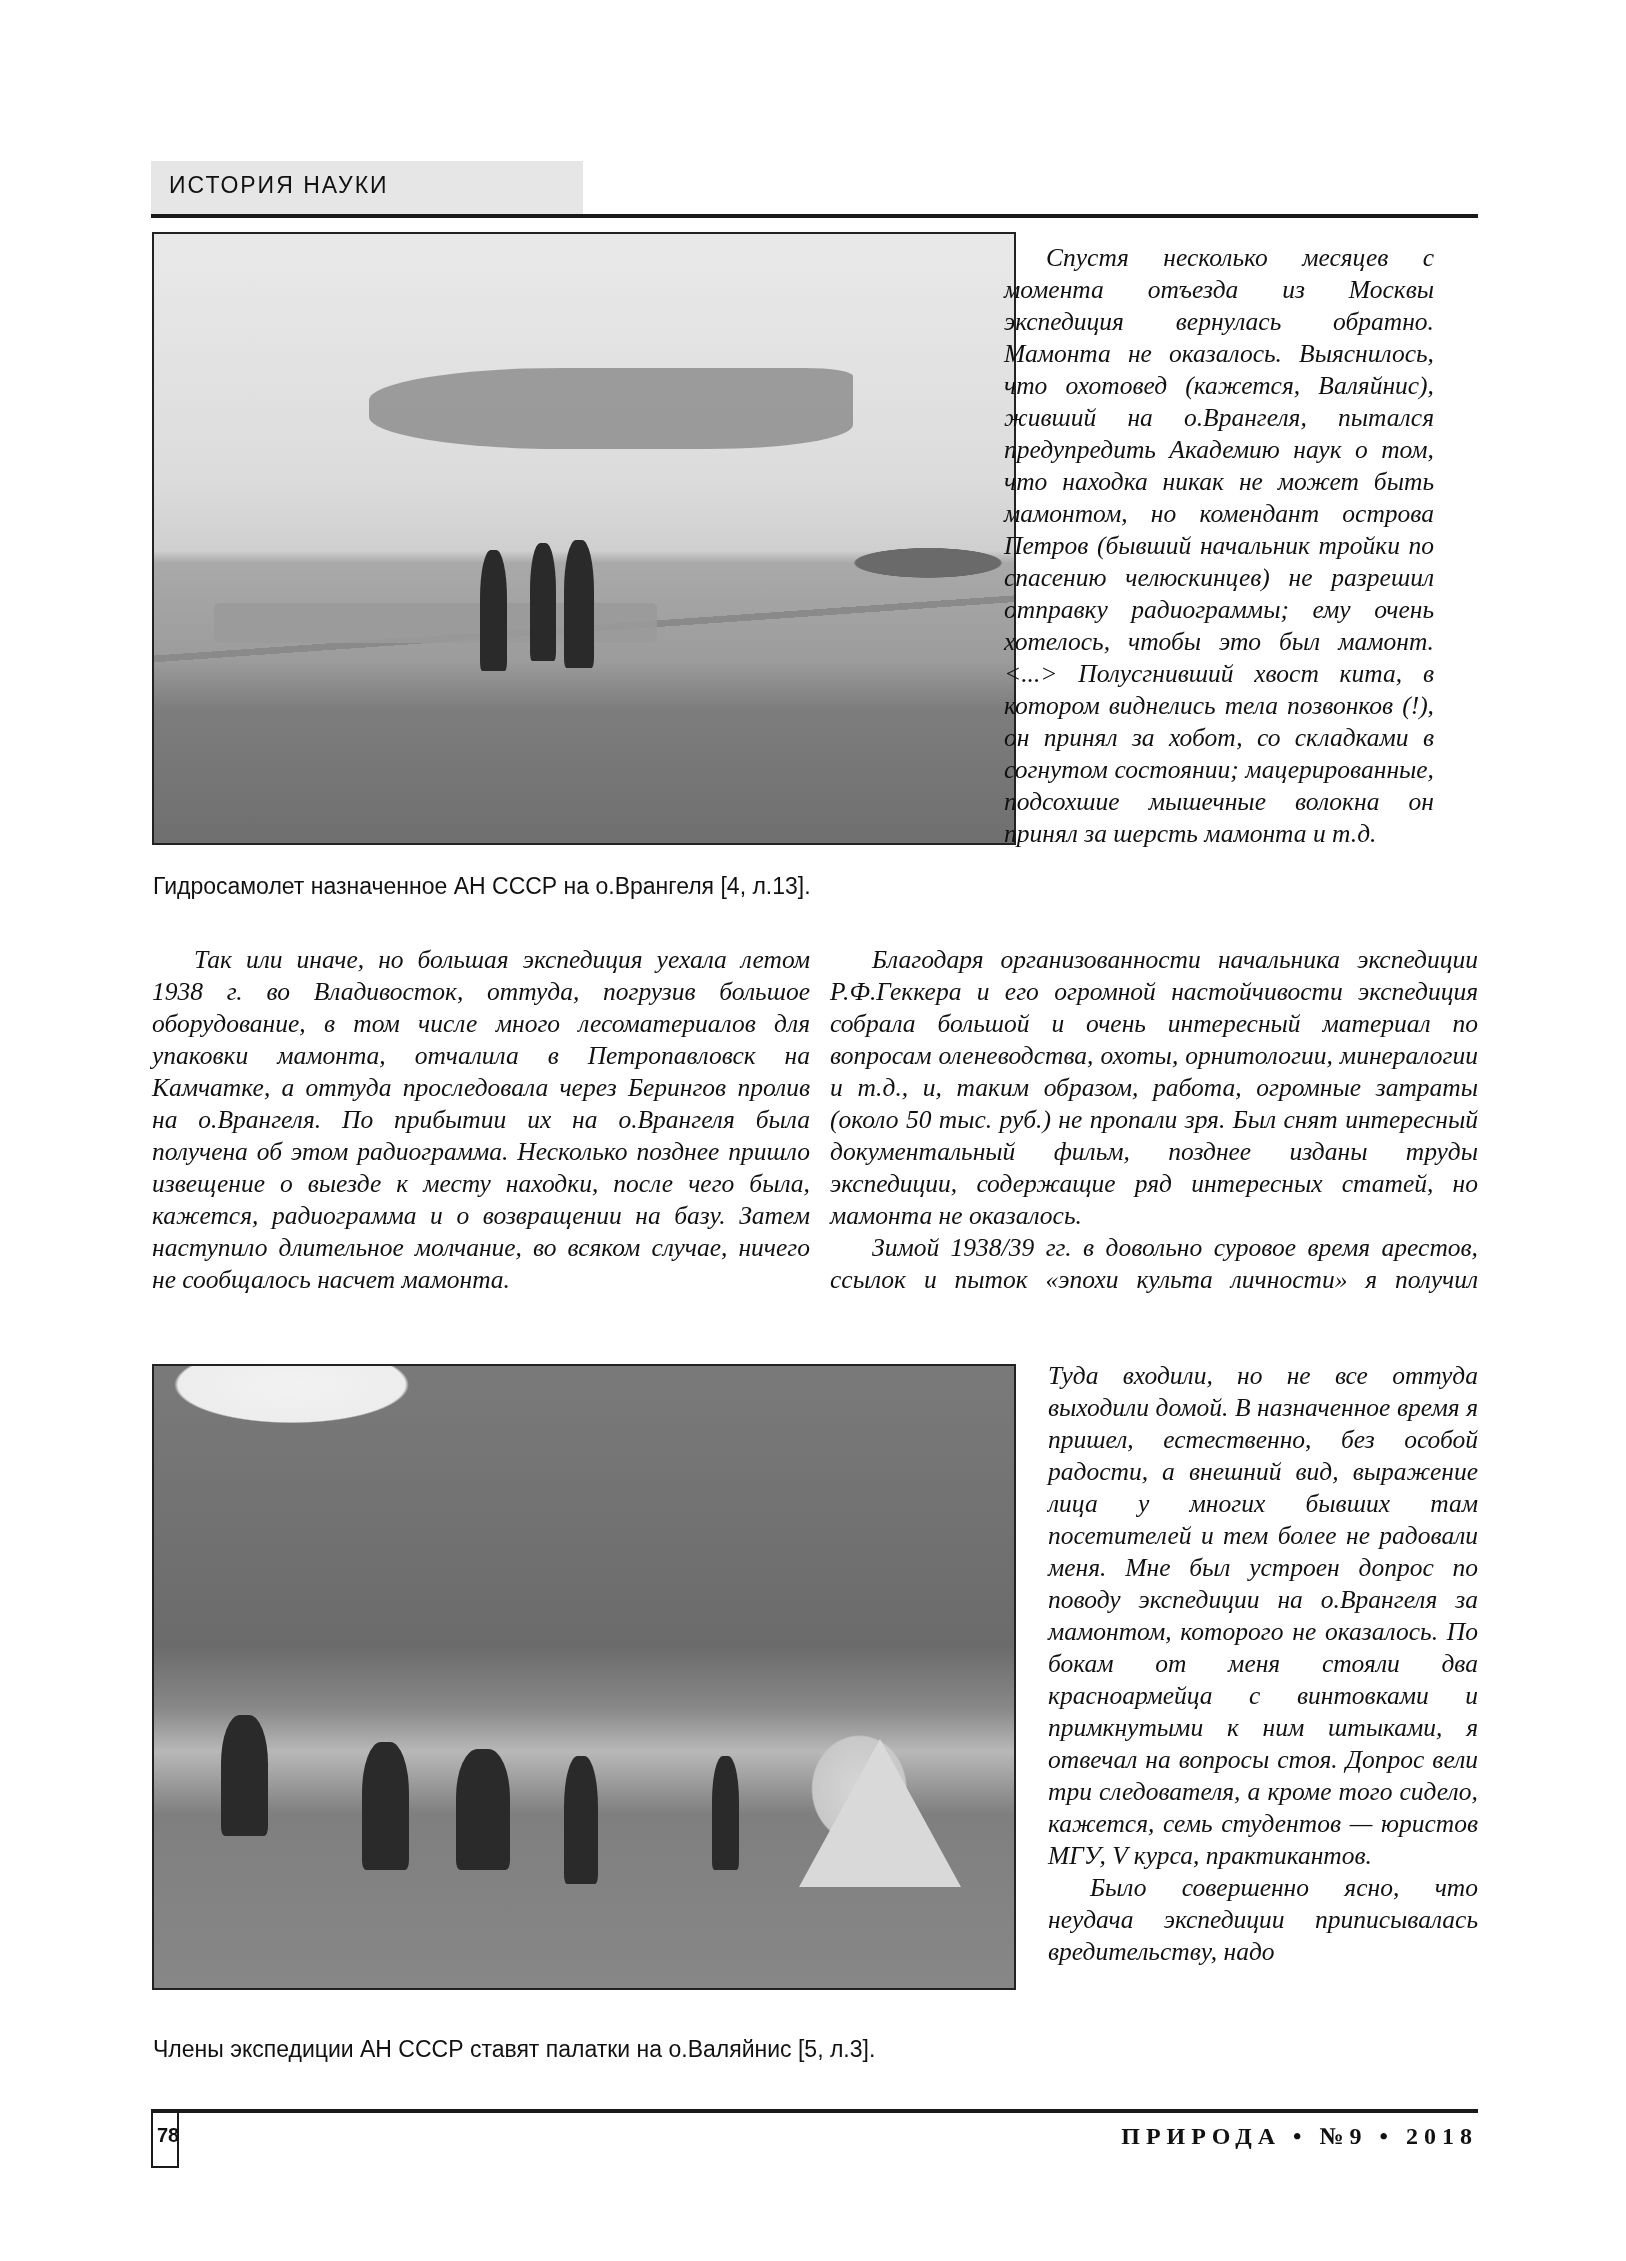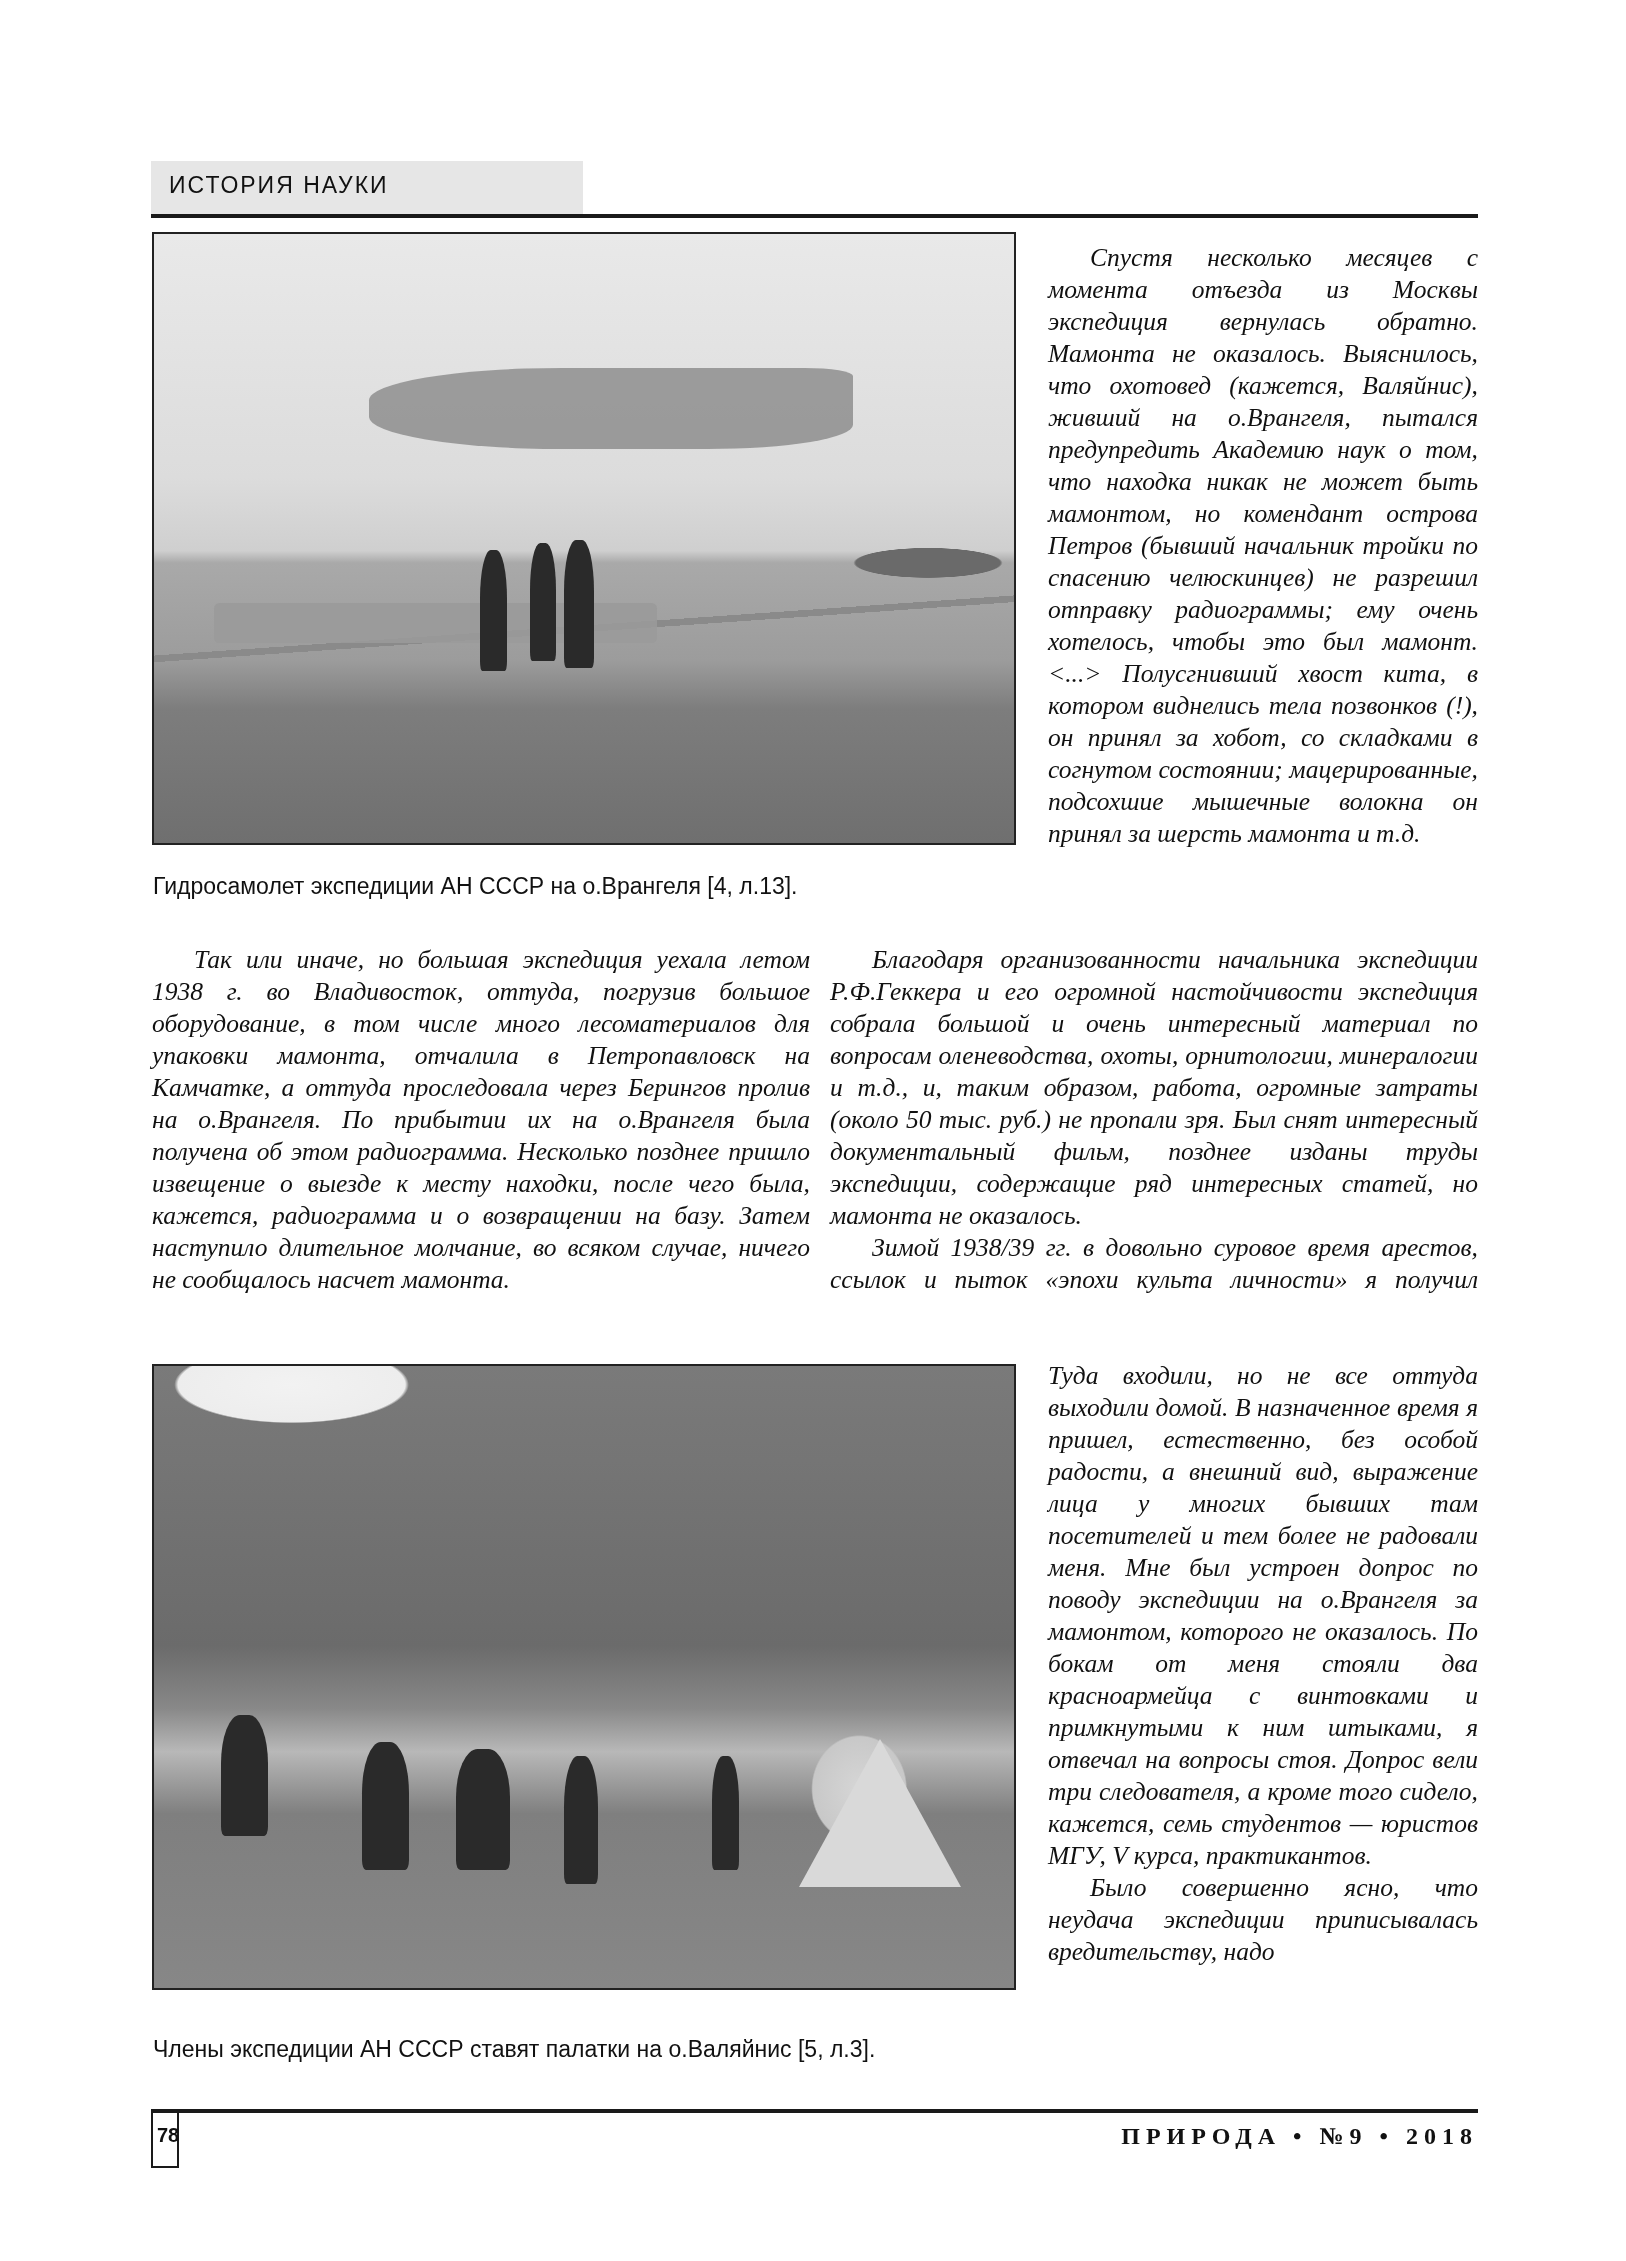--- a/index.html
+++ b/index.html
@@ -22,21 +22,21 @@
   .plane-body { left:215px; top:134px; width:484px; height:81px; background:#8e8e8e; border-radius:40% 10% 30% 40%; opacity:.85; }
   .plane-float { left:60px; top:369px; width:443px; height:40px; background:#9a9a9a; border-radius:5.4px; opacity:.85; }
   .person { background:#2a2a2a; border-radius:40% 40% 8% 8%; }
   .tent { width:0; height:0; border-left:81px solid transparent; border-right:81px solid transparent; border-bottom:148px solid #d9d9d9; }
   .caption { font-family:"Liberation Sans", sans-serif; font-size:23px; color:#111; white-space:nowrap; }
   .cap1 { left:153px; top:873px; }
   .cap2 { left:153px; top:2036px; }
   .txt { font-family:"Liberation Serif", serif; font-style:italic; font-size:25.5px; line-height:32px; text-align:justify; color:#111; }
   .txt p { margin:0; text-indent:0; }
   .txt p.ind { text-indent:42px; }
-  .col-r1 { left:1048px; top:242px; width:430px; }
+  .col-r1 { left:1004px; top:242px; width:430px; }
   .col-l  { left:152px; top:944px; width:658px; }
   .col-r2 { left:830px; top:944px; width:648px; }
   .col-r3 { left:1048px; top:1360px; width:430px; }
   .rule-bottom { left:151px; top:2109px; width:1327px; height:4px; background:#1a1a1a; }
   .pagebox { left:151px; top:2109px; width:28px; height:59px; border:2.7px solid #1a1a1a; border-top:none; box-sizing:border-box; }
   .pagenum { left:157px; top:2124px; font-family:"Liberation Sans", sans-serif; font-weight:bold; font-size:20px; color:#111; }
   .journal { right:148px; top:2123px; font-family:"Liberation Serif", serif; font-weight:bold; font-size:24px; letter-spacing:6px; color:#111; }
 </style>
 </head>
 <body>
@@ -45,21 +45,21 @@
 <div class="abs section-title">ИСТОРИЯ НАУКИ</div>
 <div class="abs rule-top"></div>
 
 <div class="abs photo photo1">
   <div class="abs plane-body"></div>
   <div class="abs plane-float"></div>
   <div class="abs person" style="left:326px;top:316px;width:27px;height:121px;"></div>
   <div class="abs person" style="left:376px;top:309px;width:25.5px;height:118px;"></div>
   <div class="abs person" style="left:410px;top:306px;width:30px;height:128px;"></div>
 </div>
-<div class="abs caption cap1">Гидросамолет экспедиции АН СССР на о.Врангеля [4, л.13].</div>
+<div class="abs caption cap1">Гидросамолет назначенное АН СССР на о.Врангеля [4, л.13].</div>
 
 <div class="abs txt col-r1">
   <p class="ind">Спустя несколько месяцев с момента отъезда из Москвы экспедиция вернулась обратно. Мамонта не оказалось. Выяснилось, что охотовед (кажется, Валяйнис), живший на о.Врангеля, пытался предупредить Академию наук о том, что находка никак не может быть мамонтом, но комендант острова Петров (бывший начальник тройки по спасению челюскинцев) не разрешил отправку радиограммы; ему очень хотелось, чтобы это был мамонт. &lt;...&gt; Полусгнивший хвост кита, в котором виднелись тела позвонков (!), он принял за хобот, со складками в согнутом состоянии; мацерированные, подсохшие мышечные волокна он принял за шерсть мамонта и т.д.</p>
 </div>
 
 <div class="abs txt col-l">
   <p class="ind">Так или иначе, но большая экспедиция уехала летом 1938 г. во Владивосток, оттуда, погрузив большое оборудование, в том числе много лесоматериалов для упаковки мамонта, отчалила в Петропавловск на Камчатке, а оттуда проследовала через Берингов пролив на о.Врангеля. По прибытии их на о.Врангеля была получена об этом радиограмма. Несколько позднее пришло извещение о выезде к месту находки, после чего была, кажется, радиограмма и о возвращении на базу. Затем наступило длительное молчание, во всяком случае, ничего не сообщалось насчет мамонта.</p>
 </div>
 
 <div class="abs txt col-r2">

